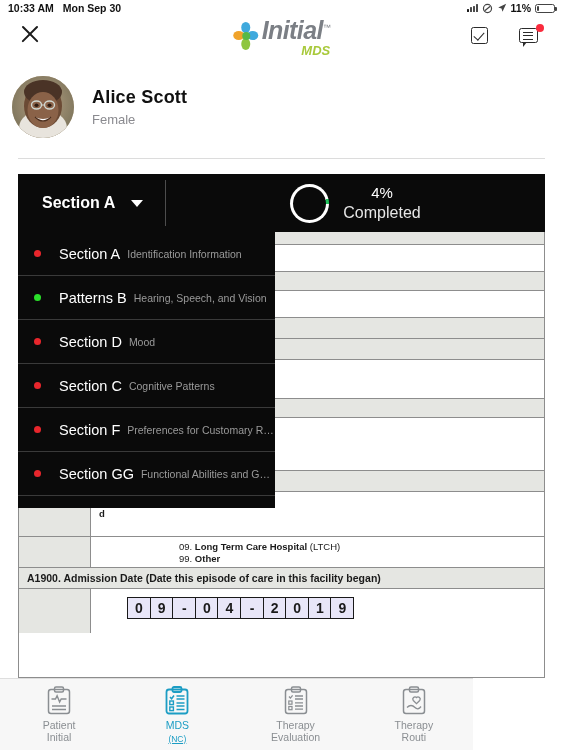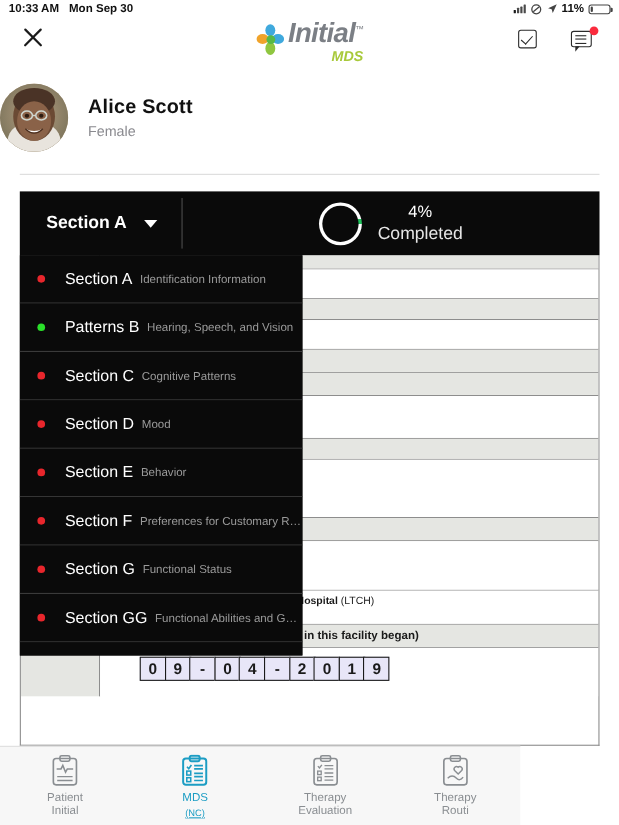--- a/index.html
+++ b/index.html
@@ -98,21 +98,21 @@
   .msg-lines { position: absolute; left: 3px; top: 2.5px; }
   .msg-lines i { display: block; width: 10px; height: 1.4px; background: #2b2b2b; margin-bottom: 2.2px; }
   .badge {
     position: absolute; right: -3px; top: -1px; width: 8px; height: 8px;
     background: #fa2b3d; border-radius: 50%;
   }
 
   
   .patient {
     position: absolute; top: 62px; left: 0; width: 563px; height: 90px;
-    display: flex; align-items: center; 
+    display: flex; align-items: center; padding-left: 12px;
   }
   .avatar {
     width: 62px; height: 62px; border-radius: 50%; overflow: hidden;
     background: #c9b49a; flex: none; position: relative;
   }
   .patient-info { margin-left: 18px; }
   .patient-name { font-size: 18px; font-weight: bold; color: #111; letter-spacing: .2px; }
   .patient-sex { font-size: 13px; color: #8a8a8f; margin-top: 4px; }
   .divider {
     position: absolute; top: 158px; left: 18px; width: 527px; height: 1px;
@@ -413,42 +413,32 @@
       <span class="dd-name">Section A</span>
       <span class="dd-desc">Identification Information</span>
     </div>
     <div class="dd-item">
       <span class="dot green"></span>
       <span class="dd-name">Patterns B</span>
       <span class="dd-desc">Hearing, Speech, and Vision</span>
     </div>
     <div class="dd-item">
       <span class="dot red"></span>
+      <span class="dd-name">Section D</span>
+      <span class="dd-desc">Mood</span>
+    </div>
+    <div class="dd-item">
+      <span class="dot red"></span>
       <span class="dd-name">Section C</span>
       <span class="dd-desc">Cognitive Patterns</span>
-    </div>
-    <div class="dd-item">
-      <span class="dot red"></span>
-      <span class="dd-name">Section D</span>
-      <span class="dd-desc">Mood</span>
-    </div>
-    <div class="dd-item">
-      <span class="dot red"></span>
-      <span class="dd-name">Section E</span>
-      <span class="dd-desc">Behavior</span>
     </div>
     <div class="dd-item">
       <span class="dot red"></span>
       <span class="dd-name">Section F</span>
       <span class="dd-desc">Preferences for Customary Routi...</span>
-    </div>
-    <div class="dd-item">
-      <span class="dot red"></span>
-      <span class="dd-name">Section G</span>
-      <span class="dd-desc">Functional Status</span>
     </div>
     <div class="dd-item">
       <span class="dot red"></span>
       <span class="dd-name">Section GG</span>
       <span class="dd-desc">Functional Abilities and Goals...</span>
     </div>
     <div class="dd-tail"></div>
   </div>
 
   <div class="tabbar">

